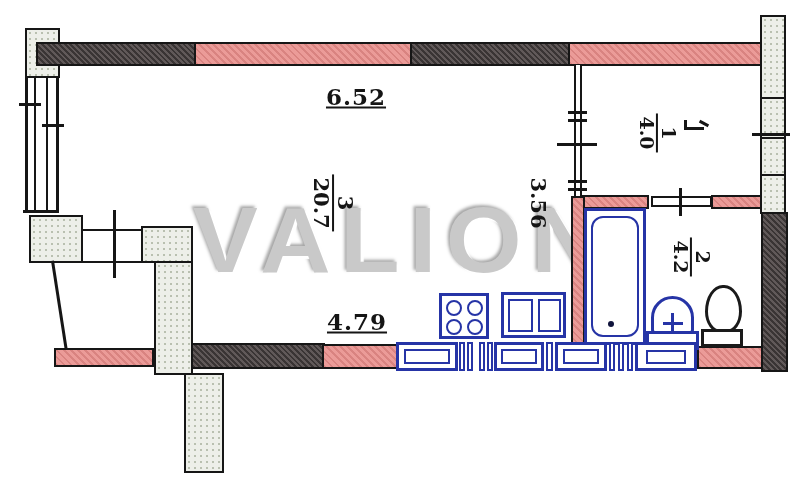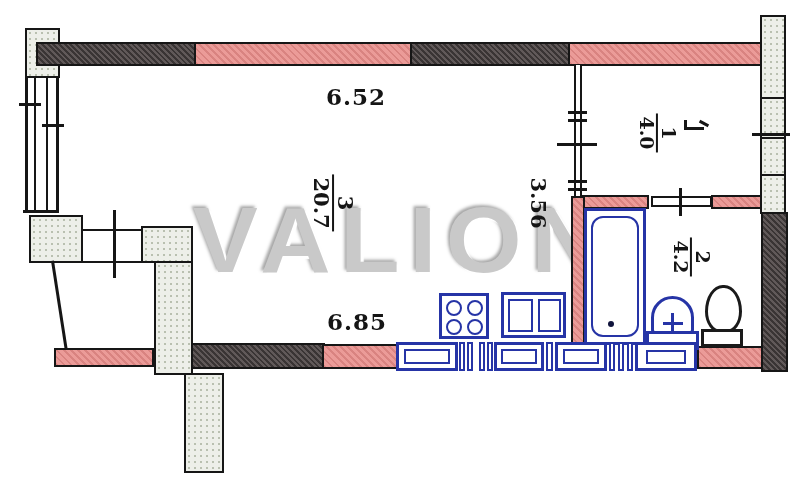--- a/index.html
+++ b/index.html
@@ -16,21 +16,21 @@
   .stip{background-color:var(--stipple-fill,#edefe9);
         background-image:radial-gradient(#b9c0b0 1px,rgba(0,0,0,0) 1.4px);
         background-size:6px 6px;
         border:2.5px solid var(--outline,#161616);}
   .wline{background:var(--outline,#161616);}
   .bluebox{border:3px solid var(--fixture-blue,#2634a6);background:#fff;}
   .bluethin{border:2.5px solid var(--fixture-blue,#2634a6);background:#fff;}
   .blksolid{background:var(--fixture-blue,#2634a6);}
   .lbl{font-weight:700;color:#151515;white-space:nowrap;z-index:3;}
   .dim{font-size:23px;letter-spacing:1px;}
-  .ctr{transform:translate(-50%,-50%);}
+  .ctr{transform:translate(-50%,-50%);text-decoration:underline;}
   .rot{transform:translate(-50%,-50%) rotate(90deg);}
   .frac{display:flex;flex-direction:column;align-items:center;line-height:1.05;z-index:3;}
   .frac .den{border-top:2.5px solid #151515;padding:0 3px;}
   .frac .num{padding:0 3px;}
   #wm{position:absolute;left:402px;top:240px;transform:translate(-50%,-50%) scaleX(1.06);
       font-family:"Liberation Sans",sans-serif;font-weight:700;font-size:92px;
       color:var(--watermark-gray,#c9c9c9);letter-spacing:9px;z-index:1;
       text-shadow:3px 3px 1px #ffffff,-2px -2px 3px #a6a6a6;}
 </style>
 </head>
@@ -126,21 +126,21 @@
   <div class="abs bluethin z" style="left:546px;top:342px;width:7px;height:29px;"></div>
   <div class="abs bluebox z" style="left:555px;top:342px;width:52px;height:29px;"></div>
   <div class="abs bluethin z" style="left:563px;top:349px;width:36px;height:15px;"></div>
   <div class="abs bluethin z" style="left:609px;top:342px;width:6px;height:29px;"></div>
   <div class="abs bluethin z" style="left:618px;top:342px;width:6px;height:29px;"></div>
   <div class="abs bluethin z" style="left:627px;top:342px;width:6px;height:29px;"></div>
   <div class="abs bluebox z" style="left:635px;top:342px;width:62px;height:29px;"></div>
   <div class="abs bluethin z" style="left:646px;top:350px;width:40px;height:14px;"></div>
 
   <div class="abs lbl dim ctr" style="left:356px;top:96px;">6.52</div>
-  <div class="abs lbl dim ctr" style="left:357px;top:321px;">6.85</div>
+  <div class="abs lbl dim ctr" style="left:357px;top:321px;">4.79</div>
   <div class="abs lbl rot" style="left:538px;top:203px;font-size:21px;">3.56</div>
 
   <div class="abs frac lbl rot" style="left:333px;top:203px;font-size:21px;">
     <span class="num">3</span>
     <span class="den">20.7</span>
   </div>
   <div class="abs frac lbl rot" style="left:657px;top:133px;font-size:19px;">
     <span class="num">1</span>
     <span class="den">4.0</span>
   </div>

